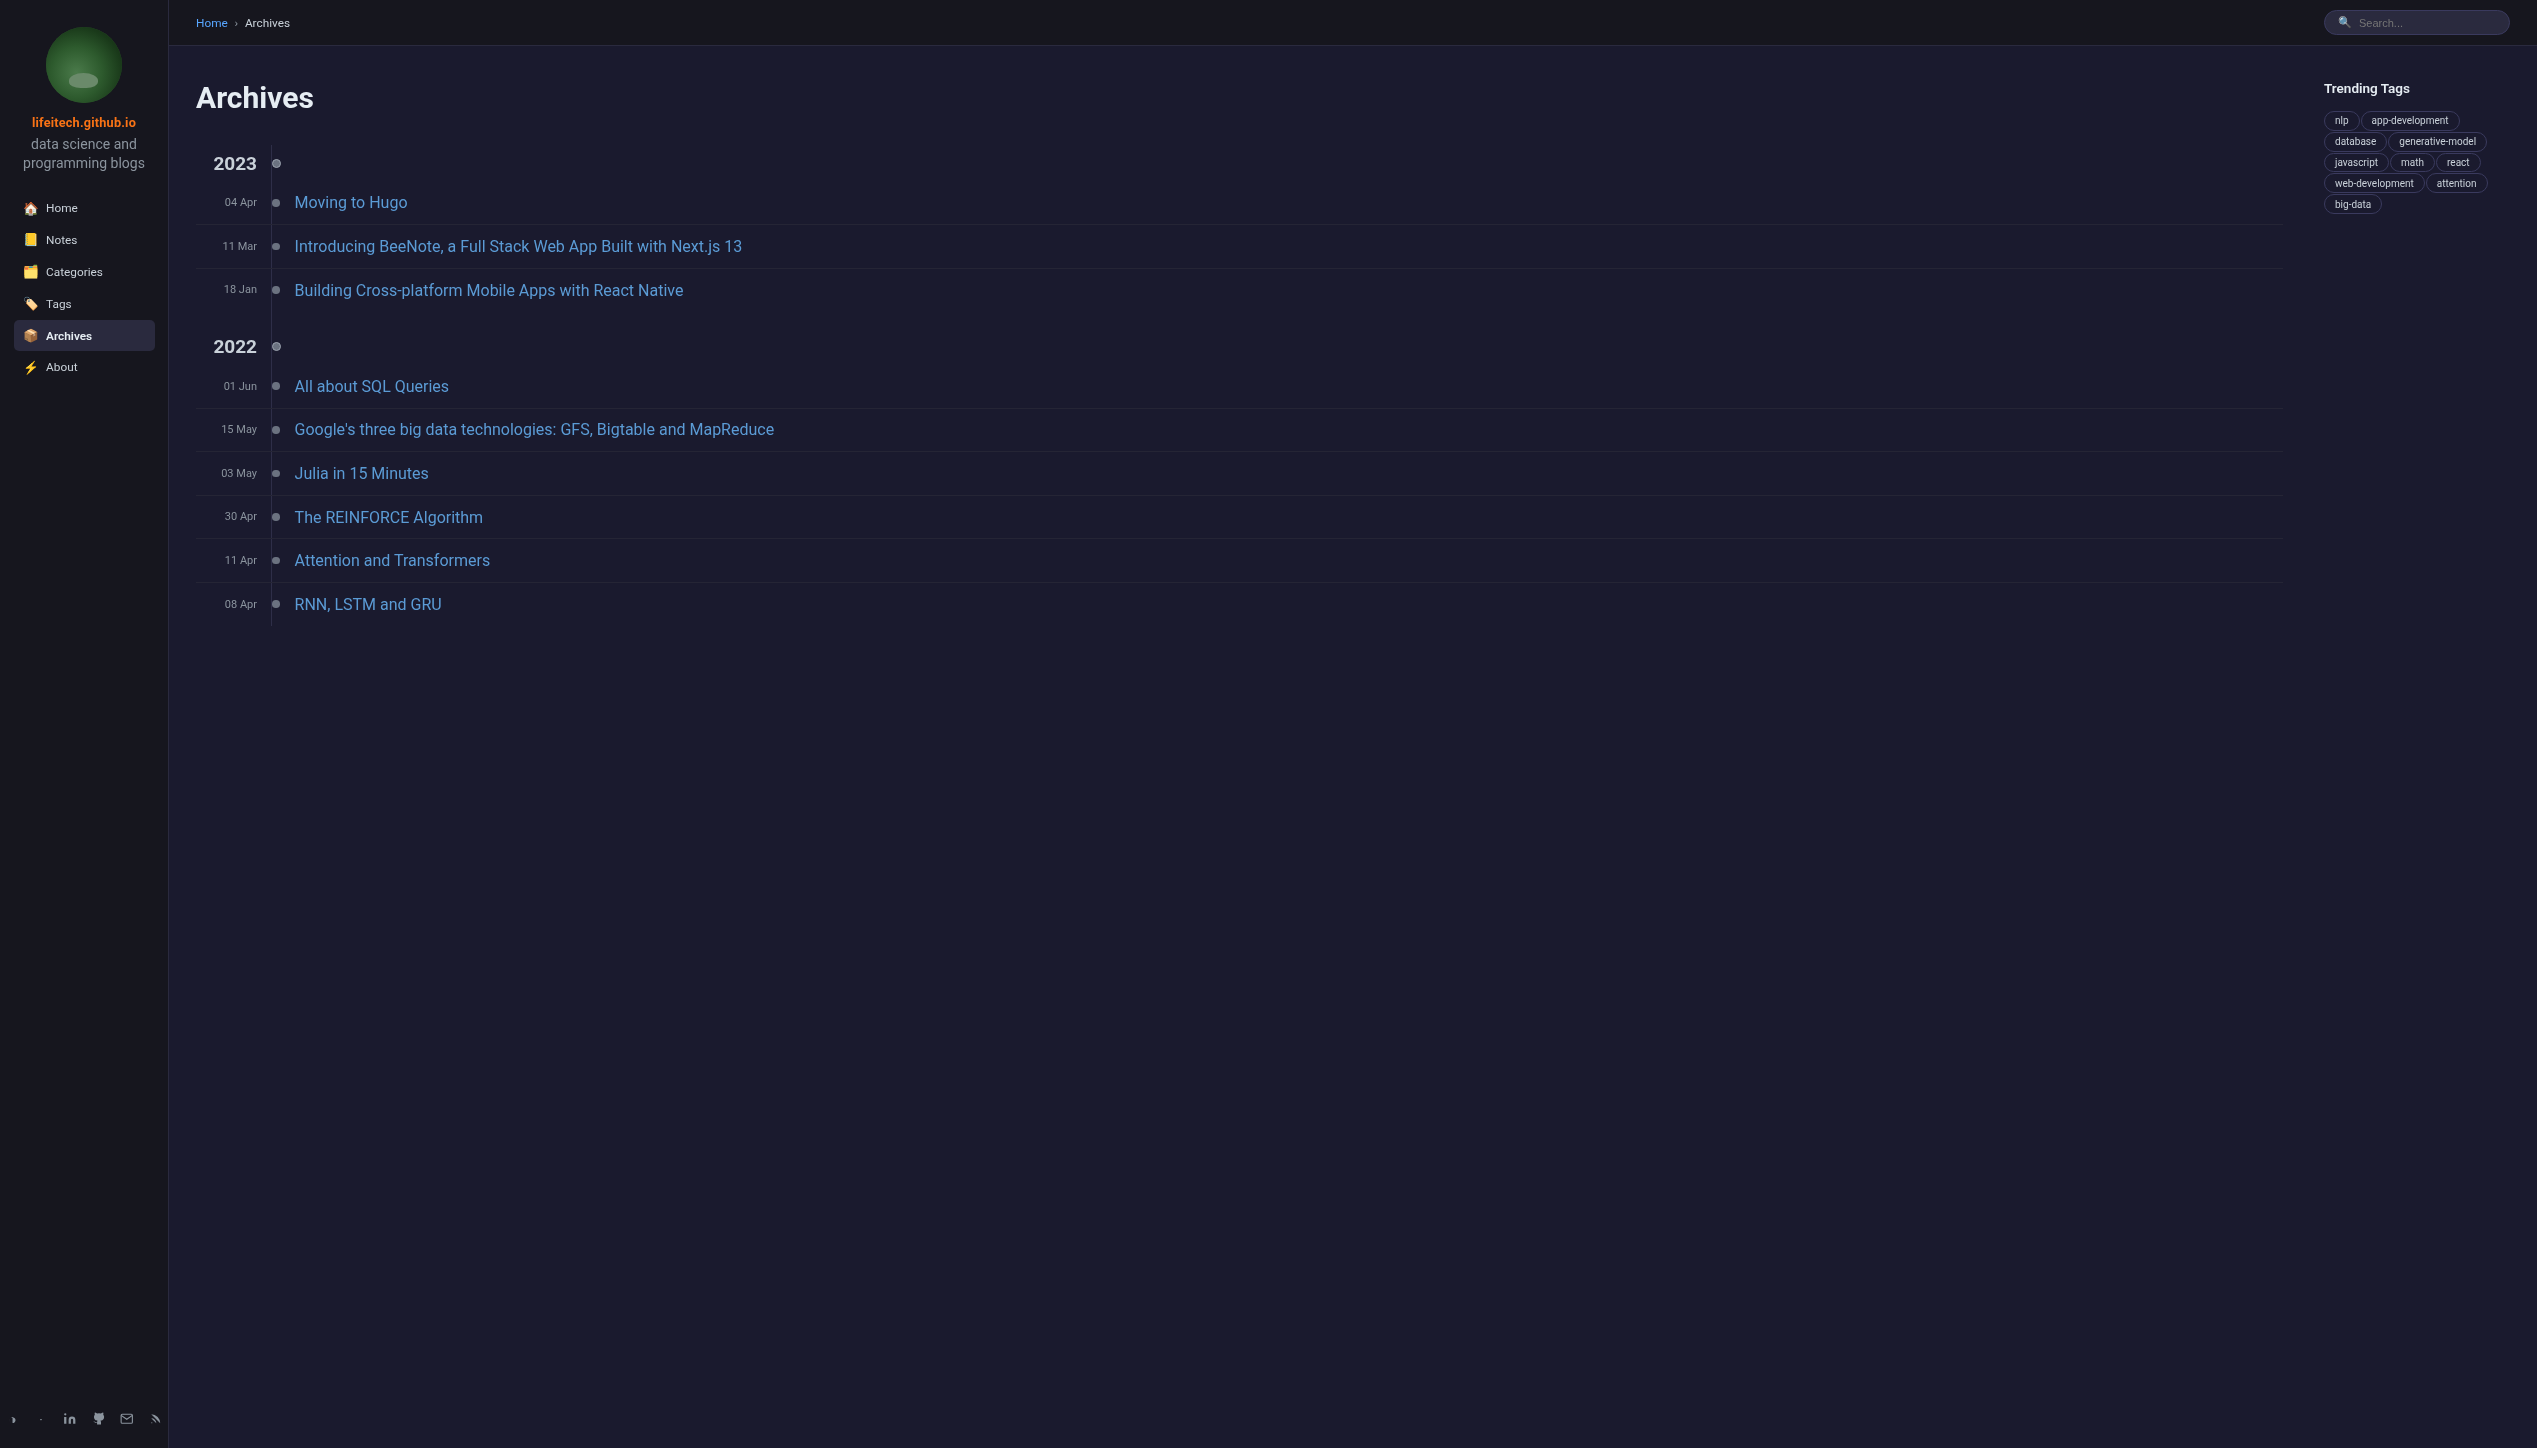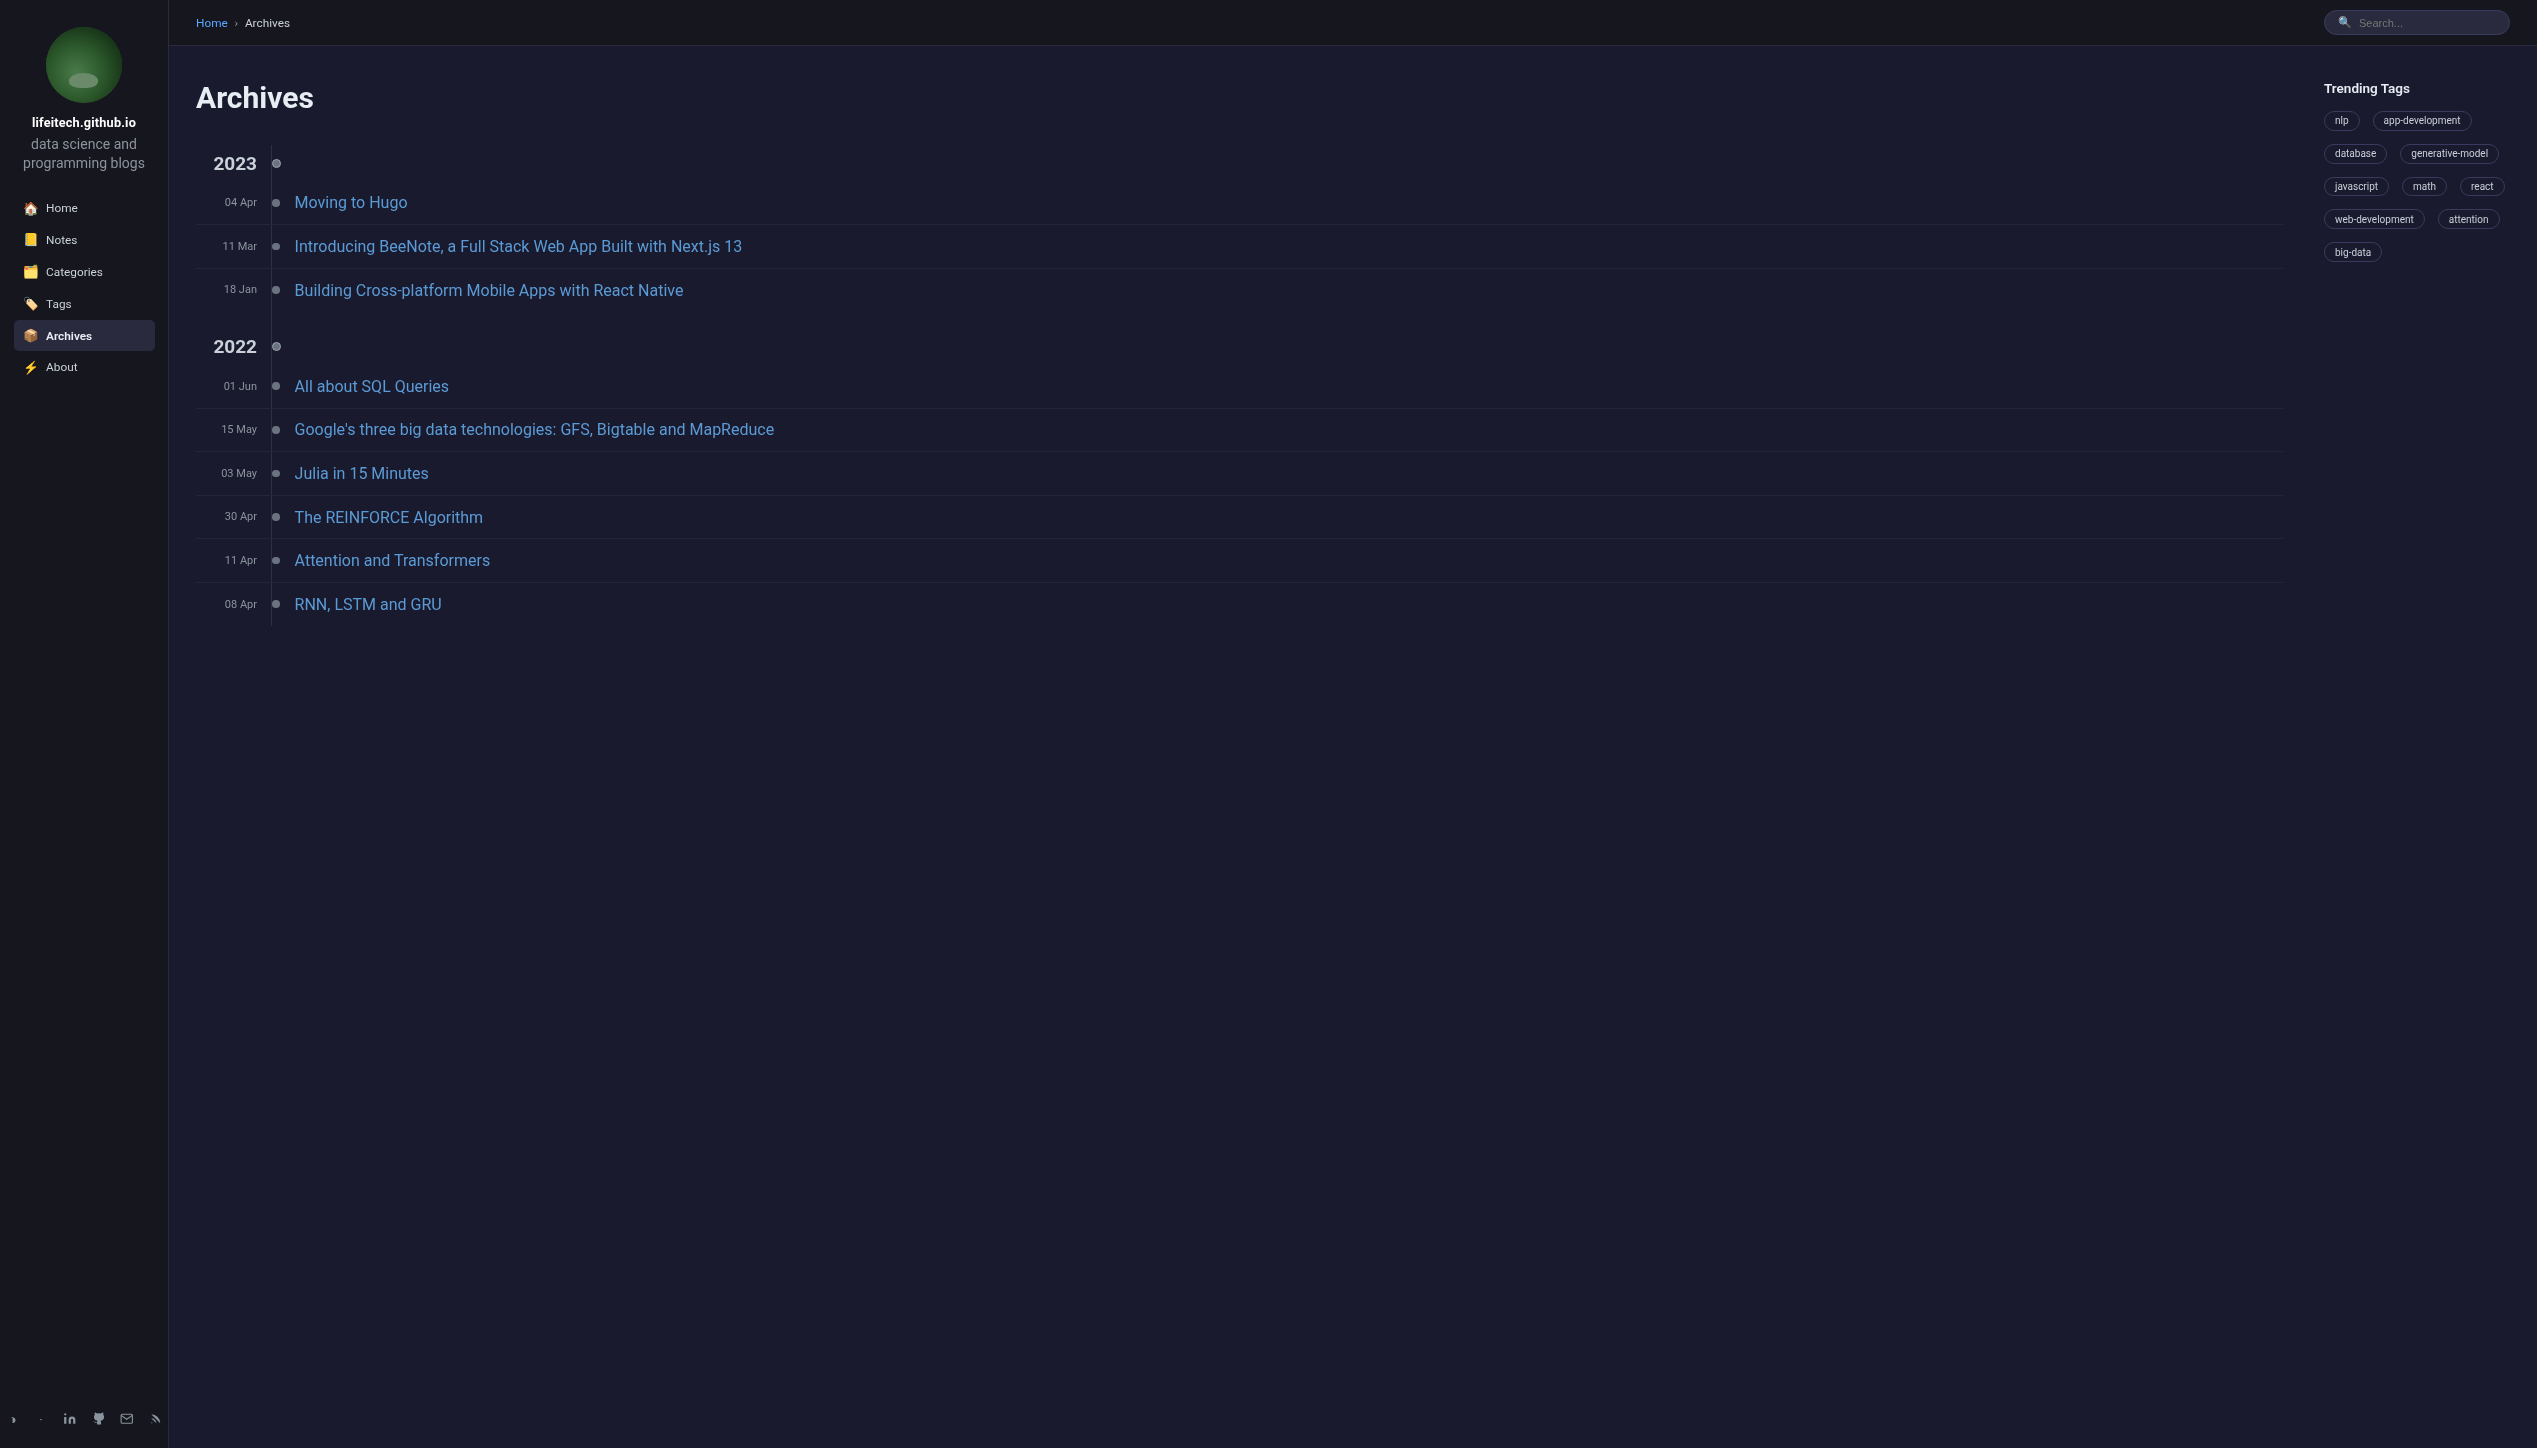--- a/index.html
+++ b/index.html
@@ -51,21 +51,21 @@
       left: 30%;
       width: 38%;
       height: 20%;
       background: #6a8a6a;
       border-radius: 50% 50% 40% 40%;
     }
 
     .site-title {
       font-size: 12.7px;
       font-weight: 700;
-      color: #ffffff;
+      color: #f97316;
       margin-bottom: 5px;
       letter-spacing: 0.2px;
     }
 
     .site-subtitle {
       font-size: 14px;
       color: #8b949e;
       text-align: center;
       line-height: 1.4;
       margin-bottom: 19px;
@@ -207,21 +207,21 @@
     .trending-title {
       font-size: 13.5px;
       font-weight: 600;
       color: #e6edf3;
       margin-bottom: 15px;
     }
 
     .tags-grid {
       display: flex;
       flex-wrap: wrap;
-      gap: 13px;
+      gap: 1px;
     }
 
     .tag-pill {
       background: transparent;
       border: 0.8px solid #3a3a5e;
       border-radius: 17px;
       padding: 3.4px 10px;
       font-size: 10px;
       color: #c9d1d9;
       cursor: pointer;

